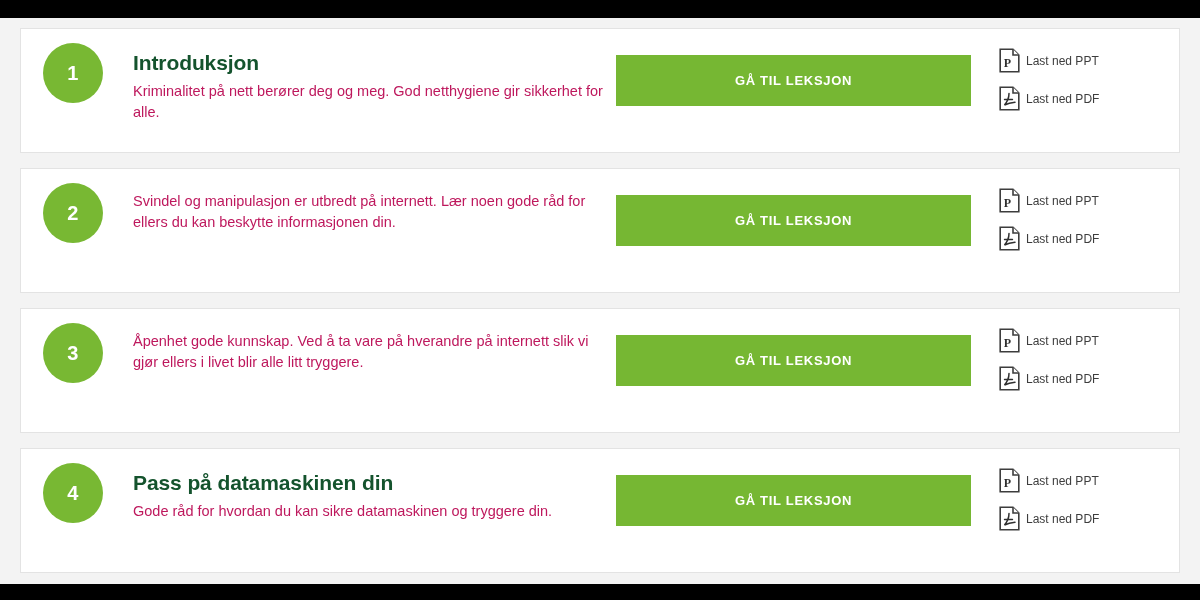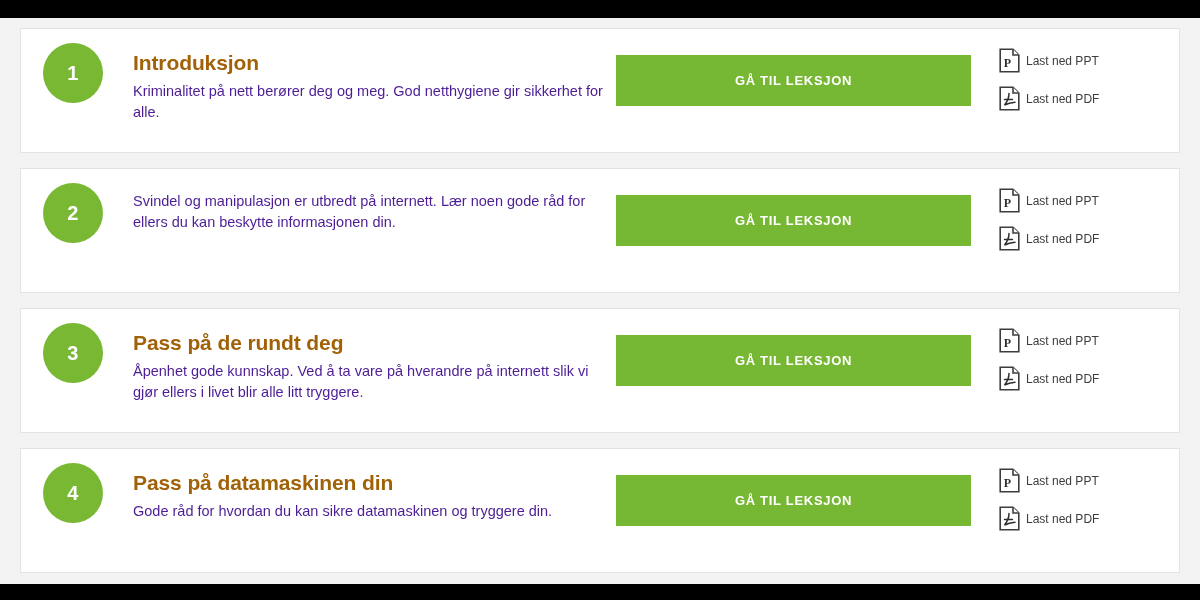--- a/index.html
+++ b/index.html
@@ -74,28 +74,28 @@
   
   .text-block {
     position: absolute;
     left: 112px;
     top: 22px;
     width: 470px;
   }
   .lesson-title {
     font-size: 21px;
     font-weight: bold;
-    color: #a16207;
+    color: #14532d;
     line-height: 1.15;
     letter-spacing: -0.1px;
     margin-bottom: 6px;
   }
   .lesson-desc {
     font-size: 14.5px;
-    color: #4c1d95;
+    color: #be185d;
     line-height: 1.42;
   }
 
   
   .go-button {
     position: absolute;
     left: 595px;
     top: 26px;
     width: 355px;
     height: 51px;
@@ -211,21 +211,20 @@
       </div>
     </div>
   </div>
 
   <div class="lesson-card">
     <div class="card-inner">
       <div class="num-circle">
         <span class="num">3</span>
       </div>
       <div class="text-block">
-        <div class="lesson-title">Pass på de rundt deg</div>
         <div class="lesson-desc">Åpenhet gode kunnskap. Ved å ta vare på hverandre på internett slik vi gjør ellers i livet blir alle litt tryggere.</div>
       </div>
       <button class="go-button">GÅ TIL LEKSJON</button>
       <div class="downloads">
         <a class="download-link">
           <svg class="doc-icon" viewBox="0 0 21 25">
             <path d="M1.2 1.2 H14 L19.8 7 V23.8 H1.2 Z" fill="#ffffff" stroke="#3d3d3d" stroke-width="1.6"></path>
             <path d="M14 1.2 V7 H19.8" fill="#ffffff" stroke="#3d3d3d" stroke-width="1.6"></path>
             <text x="8.5" y="18.5" font-family="'Liberation Serif', serif" font-size="12" font-weight="bold" fill="#2f2f2f" text-anchor="middle">P</text>
           </svg>

